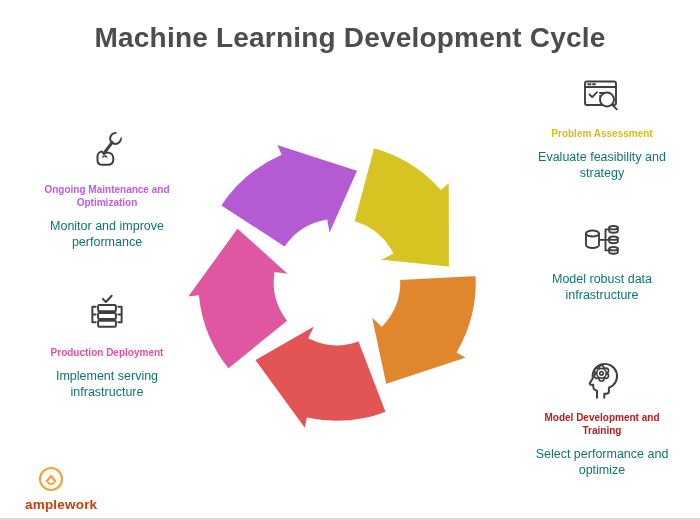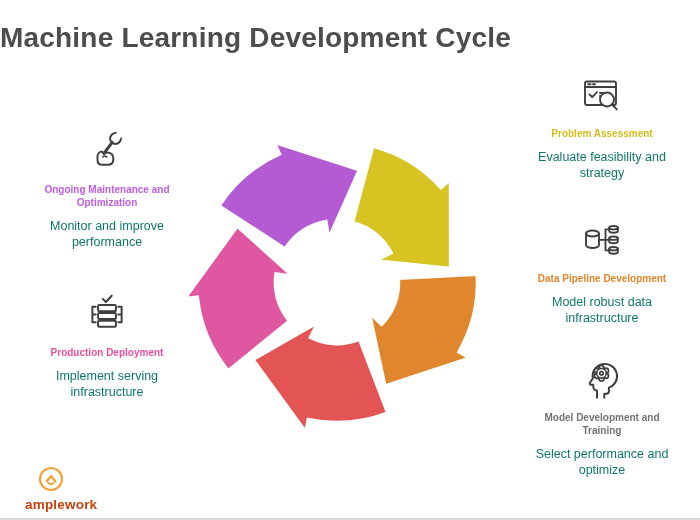--- a/index.html
+++ b/index.html
@@ -1,21 +1,21 @@
 <!DOCTYPE html>
 <html><head>
 <meta charset="utf-8">
 <style>
   html,body { margin:0; padding:0; background:#ffffff; }
   .canvas {
     position:relative; width:700px; height:520px; background:#ffffff;
     font-family:"Liberation Sans", sans-serif; overflow:hidden;
   }
   .page-title {
-    position:absolute; top:22px; left:0; width:100%; text-align:left;
+    position:absolute; top:22px; left:0; width:100%; text-align:center;
     font-size:28px; font-weight:bold; color:#4d4d4d; letter-spacing:0.2px;
   }
   .cycle-svg { position:absolute; left:177px; top:122px; width:320px; height:320px; }
 
   .stage { position:absolute; text-align:center; }
   .stage .icon-wrap { display:block; }
   .stage .icon-wrap svg { display:block; margin:0 auto; }
   .stage h3 { margin:10px auto 0; font-size:10px; line-height:1.28; font-weight:bold; }
   .stage p  { margin:8px auto 0; font-size:12.5px; line-height:1.3; color:#0f766e; }
 
@@ -86,41 +86,40 @@
         <path d="M6 14.5 V26 a6.5 3 0 0 0 13 0 V14.5"></path>
         <path d="M19 20.9 H25.5 M25.5 10.4 V31.4 M25.5 10.4 H28.5 M25.5 20.9 H28.5 M25.5 31.4 H28.5"></path>
         <ellipse cx="33.5" cy="8.7" rx="4.3" ry="1.7"></ellipse>
         <path d="M29.2 8.7 v3.4 a4.3 1.7 0 0 0 8.6 0 V8.7"></path>
         <ellipse cx="33.5" cy="19.2" rx="4.3" ry="1.7"></ellipse>
         <path d="M29.2 19.2 v3.4 a4.3 1.7 0 0 0 8.6 0 V19.2"></path>
         <ellipse cx="33.5" cy="29.7" rx="4.3" ry="1.7"></ellipse>
         <path d="M29.2 29.7 v3.4 a4.3 1.7 0 0 0 8.6 0 V29.7"></path>
       </svg>
     </span>
-    <h3 style="color: rgb(226, 134, 44);">Data Pipeline Development</h3>
     <p>Model robust data infrastructure</p>
   </div>
 
   <div class="stage stage-mdt">
     <span class="icon-wrap">
       <svg width="46" height="46" viewBox="0 0 44 44" fill="none" stroke="#3f3f3f" stroke-width="1.9" stroke-linecap="round" stroke-linejoin="round">
         <path d="M17.2 40 V33.2 C14.6 32.8 13.6 31.2 13.6 28.8 V27.4 H11.5 C10.5 27.4 9.95 26.3 10.5 25.5 L13.2 21.2 A11.7 11.7 0 1 1 28.6 30.3 V33.8 C28.6 35.1 27.6 36.1 26.3 36.1 H24.2 V40"></path>
         <g stroke-width="1.6">
           <circle cx="21.5" cy="11.5" r="2.4" fill="#ffffff"></circle>
           <circle cx="17.17" cy="14" r="2.4" fill="#ffffff"></circle>
           <circle cx="17.17" cy="19" r="2.4" fill="#ffffff"></circle>
           <circle cx="21.5" cy="21.5" r="2.4" fill="#ffffff"></circle>
           <circle cx="25.83" cy="19" r="2.4" fill="#ffffff"></circle>
           <circle cx="25.83" cy="14" r="2.4" fill="#ffffff"></circle>
           <circle cx="21.5" cy="16.5" r="4.6" fill="#ffffff"></circle>
           <circle cx="21.5" cy="16.5" r="1.7"></circle>
         </g>
       </svg>
     </span>
-    <h3 style="color: #737373;">Model Development and Training</h3>
+    <h3 style="color: #b91c1c;">Model Development and Training</h3>
     <p>Select performance and optimize</p>
   </div>
 
   <div class="stage stage-pd">
     <span class="icon-wrap">
       <svg width="46" height="46" viewBox="0 0 44 44" fill="none" stroke="#3f3f3f" stroke-width="1.9" stroke-linecap="round" stroke-linejoin="round">
         <path d="M18 7.5 L21 10.5 L26.5 4.5"></path>
         <rect x="13.5" y="13.5" width="17" height="5.8" rx="1"></rect>
         <rect x="13.5" y="21" width="17" height="5.8" rx="1"></rect>
         <rect x="13.5" y="28.5" width="17" height="5.8" rx="1"></rect>

